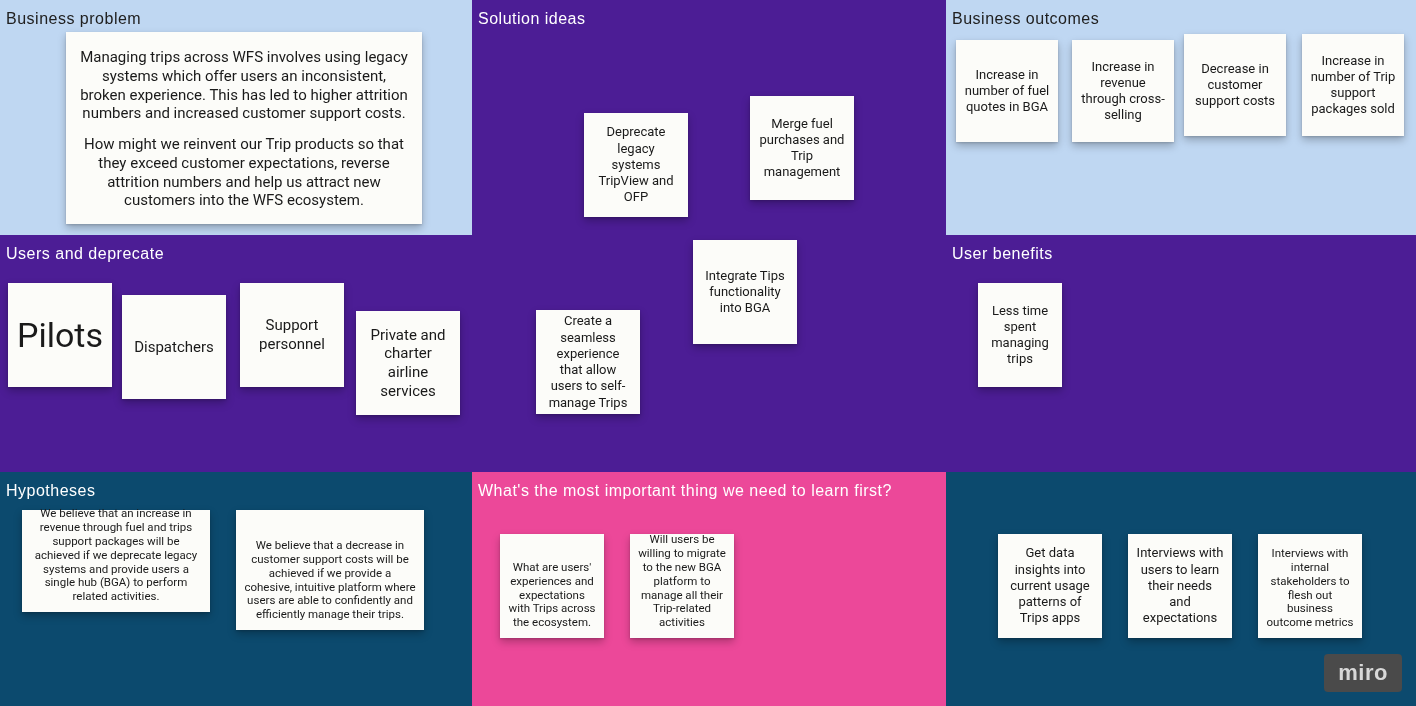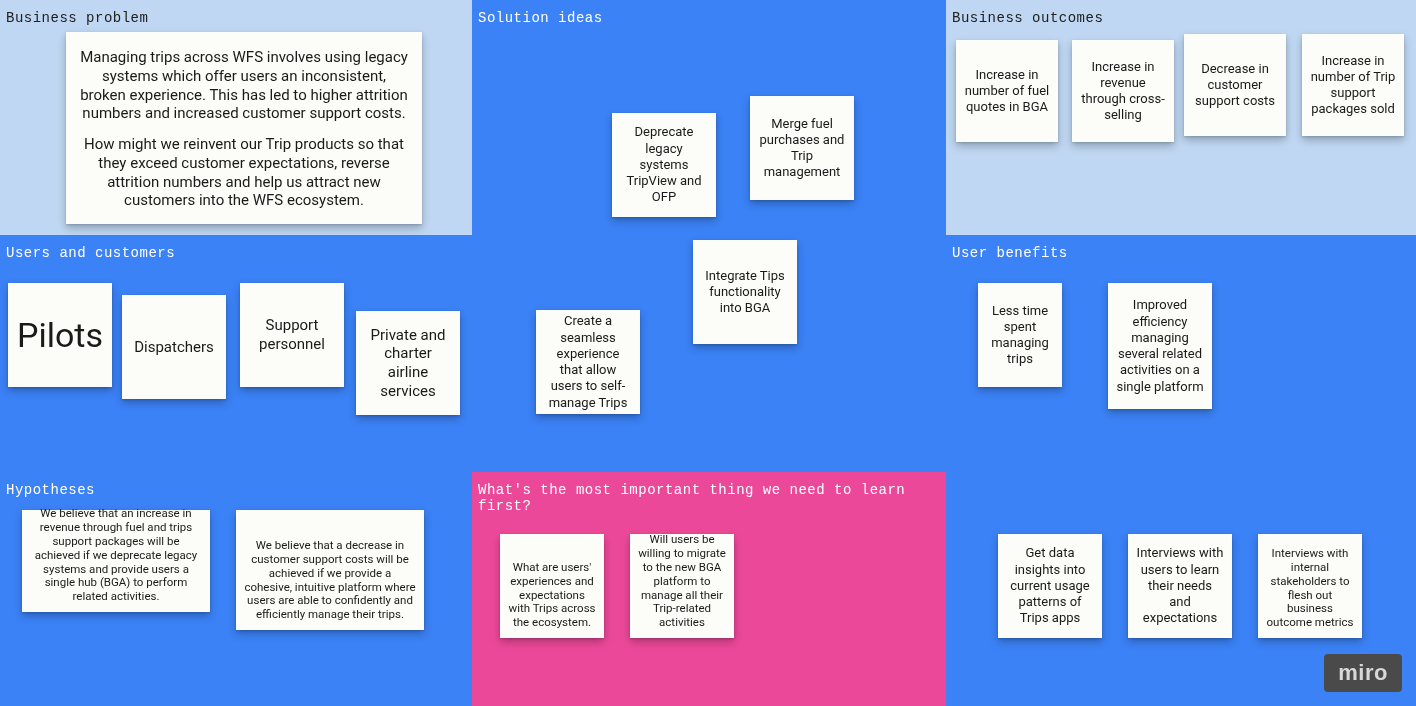--- a/index.html
+++ b/index.html
@@ -15,29 +15,29 @@
     grid-template-columns: 472px 474px 470px;
     grid-template-rows: 235px 237px 234px;
     width: 1416px;
     height: 706px;
   }
   .cell {
     position: relative;
     padding: 10px 6px;
   }
   .label {
-    font-family: Liberation Mono, monospace;
-    font-size: 14px;
+    font-family: Liberation Sans, sans-serif;
+    font-size: 16px;
     letter-spacing: 0.5px;
     margin-bottom: 6px;
   }
   
   .bg-lightblue { background: #bfd7f2; }
-  .bg-blue { background: #3b82f6; }
-  .bg-darkgray { background: #3b82f6; }
+  .bg-blue { background: #4c1d95; }
+  .bg-darkgray { background: #0c4a6e; }
   .bg-midgray { background: #ec4899; }
   .label-dark { color: #202020; }
   .label-white { color: #ffffff; }
   
   .note {
     background: #fcfcf9;
     box-shadow: 0 4px 8px rgba(0,0,0,0.25), 0 1px 2px rgba(0,0,0,0.15);
     color: #1a1a1a;
     display: flex;
     align-items: center;
@@ -75,21 +75,21 @@
     <div class="note big-text" style="left:66px; top:32px; width:356px; height:192px;">
       <div>
         <p>Managing trips across WFS involves using legacy systems which offer users an inconsistent, broken experience. This has led to higher attrition numbers and increased customer support costs.</p>
         <p>How might we reinvent our Trip products so that they exceed customer expectations, reverse attrition numbers and help us attract new customers into the WFS ecosystem.</p>
       </div>
     </div>
   </div>
 
   <div class="cell bg-blue" style="grid-row: span 2;">
     <div class="label label-white">Solution ideas</div>
-    <div class="note small" style="left:140px; top:113px; width:104px; height:104px;">
+    <div class="note small" style="left:112px; top:113px; width:104px; height:104px;">
         <span>Deprecate legacy systems TripView and OFP</span>
       </div>
     <div class="note small" style="left:278px; top:96px; width:104px; height:104px;">
         <span>Merge fuel purchases and Trip management</span>
       </div>
     <div class="note small" style="left:221px; top:240px; width:104px; height:104px;">
         <span>Integrate Tips functionality into BGA</span>
       </div>
     <div class="note small" style="left:64px; top:310px; width:104px; height:104px;">
         <span>Create a seamless experience that allow users to self-manage Trips</span>
@@ -106,42 +106,39 @@
       </div>
     <div class="note small" style="left:238px; top:34px; width:102px; height:102px;">
         <span>Decrease in customer support costs</span>
       </div>
     <div class="note small" style="left:356px; top:34px; width:102px; height:102px;">
         <span>Increase in number of Trip support packages sold</span>
       </div>
   </div>
 
   <div class="cell bg-blue">
-    <div class="label label-white">Users and customers</div>
+    <div class="label label-white">Users and deprecate</div>
     <div class="note pilots" style="left:8px; top:48px; width:104px; height:104px;">
         <span>Pilots</span>
       </div>
     <div class="note small" style="left:122px; top:60px; width:104px; height:104px; font-size:15px;">
         <span>Dispatchers</span>
       </div>
     <div class="note small" style="left:240px; top:48px; width:104px; height:104px; font-size:15px;">
         <span>Support personnel</span>
       </div>
     <div class="note small" style="left:356px; top:76px; width:104px; height:104px; font-size:15px;">
         <span>Private and charter airline services</span>
       </div>
   </div>
 
   <div class="cell bg-blue">
     <div class="label label-white">User benefits</div>
     <div class="note small" style="left:32px; top:48px; width:84px; height:104px;">
         <span>Less time spent managing trips</span>
-      </div>
-    <div class="note small" style="left:162px; top:48px; width:104px; height:126px;">
-        <span>Improved efficiency managing several related activities on a single platform</span>
       </div>
   </div>
 
   <div class="cell bg-darkgray">
     <div class="label label-white">Hypotheses</div>
     <div class="note tiny" style="left:22px; top:38px; width:188px; height:102px;">
         <span>We believe that an increase in revenue through fuel and trips support packages will be achieved if we deprecate legacy systems and provide users a single hub (BGA) to perform related activities.</span>
       </div>
     <div class="note tiny" style="left:236px; top:38px; width:188px; height:120px;">
         <span>We believe that a decrease in customer support costs will be achieved if we provide a cohesive, intuitive platform where users are able to confidently and efficiently manage their trips.</span>

